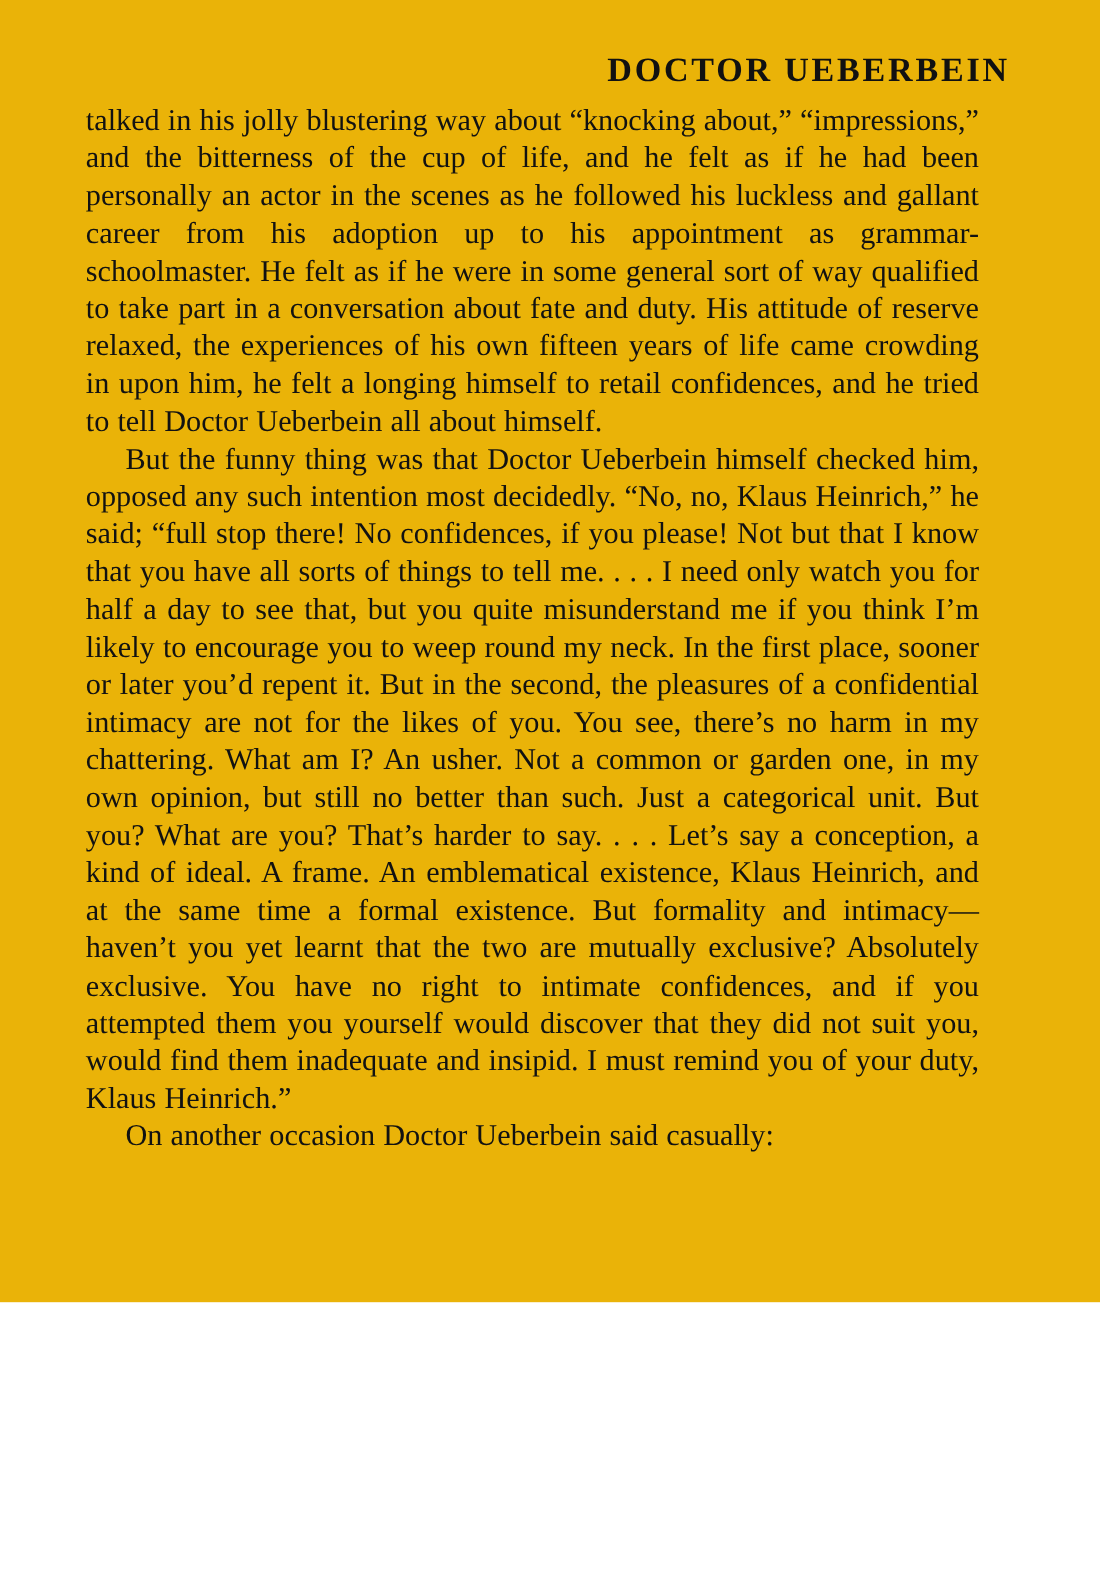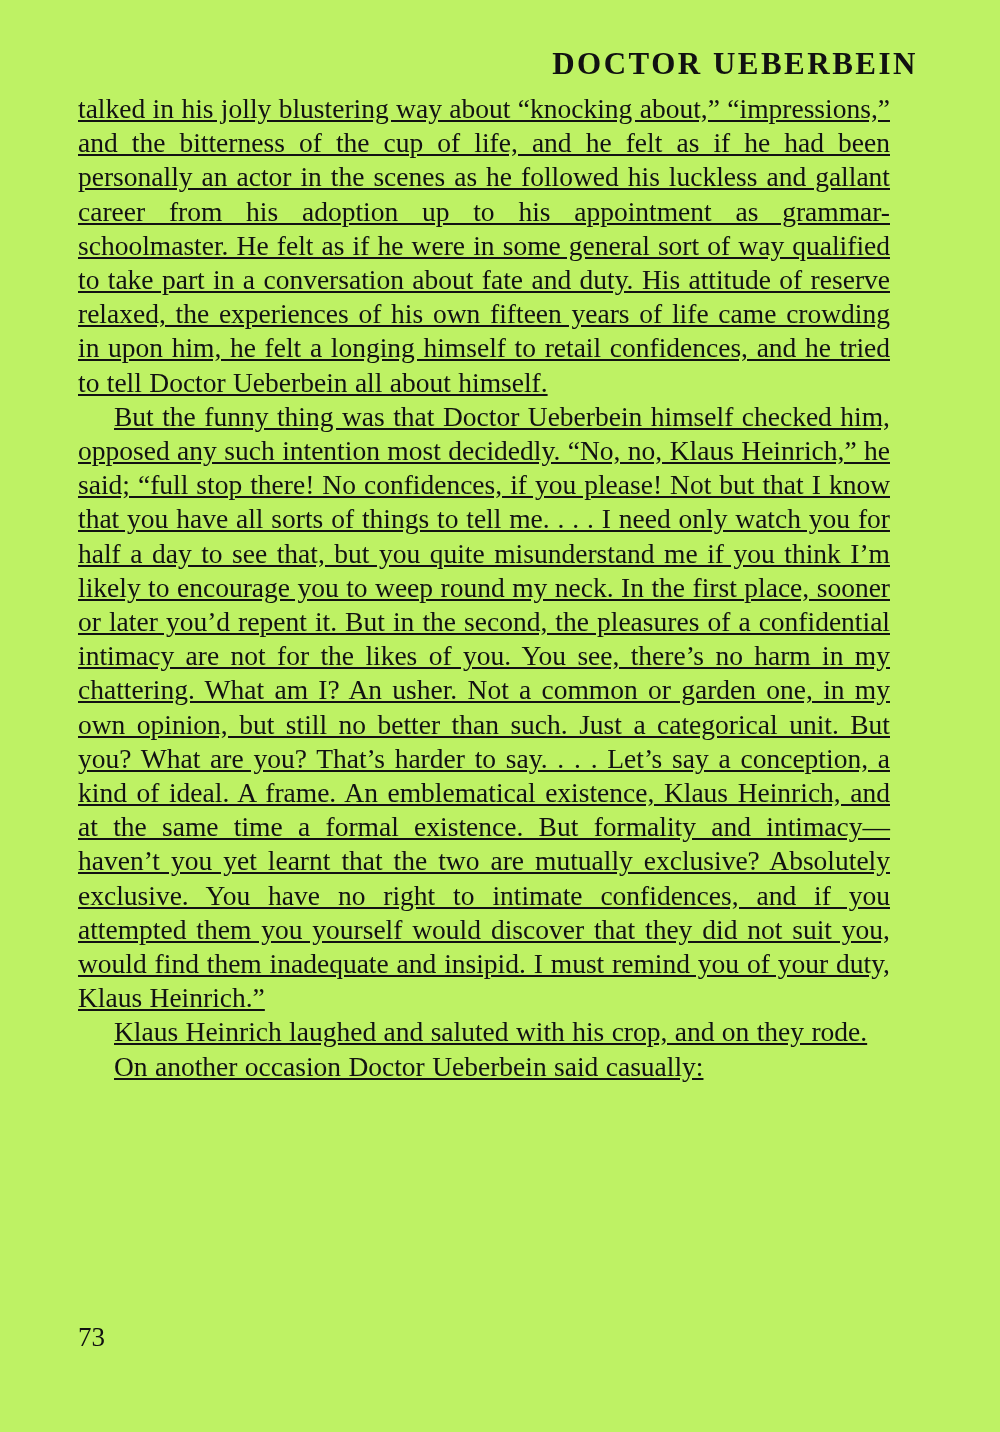--- a/index.html
+++ b/index.html
@@ -3,22 +3,22 @@
 <meta charset="utf-8">
 <style>
   html, body {
     margin: 0;
     padding: 0;
     background: #ffffff;
   }
   .page {
     position: relative;
     width: 1000px;
-    height: 1432px;
-    background: #bef264;
+    height: 1184px;
+    background: #eab308;
     font-family: "Liberation Serif", serif;
     color: #1a1a1a;
     overflow: hidden;
   }
   .running-head {
     position: absolute;
     top: 46px;
     right: 82px;
     font-size: 31px;
     letter-spacing: 2.5px;
@@ -28,21 +28,20 @@
   }
   .body-text {
     position: absolute;
     top: 92px;
     left: 78px;
     width: 812px;
     font-size: 27.5px;
     line-height: 34.2px;
     text-align: justify;
     color: #121212;
-    text-decoration: underline;
   }
   .body-text p {
     margin: 0;
     text-indent: 0;
     word-spacing: 0.5px;
   }
   .body-text p.indent {
     text-indent: 36px;
   }
   .folio {
@@ -57,19 +56,18 @@
 </head>
 <body>
 
 <div class="page">
 
   <div class="running-head">DOCTOR UEBERBEIN</div>
 
   <div class="body-text">
     <p>talked in his jolly blustering way about “knocking about,” “impressions,” and the bitterness of the cup of life, and he felt as if he had been personally an actor in the scenes as he followed his luckless and gallant career from his adoption up to his appointment as grammar-schoolmaster.  He felt as if he were in some general sort of way qualified to take part in a conversation about fate and duty.  His attitude of reserve relaxed, the experiences of his own fifteen years of life came crowding in upon him, he felt a longing himself to retail confidences, and he tried to tell Doctor Ueberbein all about himself.</p>
     <p class="indent">But the funny thing was that Doctor Ueberbein himself checked him, opposed any such intention most decidedly. “No, no, Klaus Heinrich,” he said; “full stop there!  No confidences, if you please!  Not but that I know that you have all sorts of things to tell me. . . . I need only watch you for half a day to see that, but you quite misunderstand me if you think I’m likely to encourage you to weep round my neck.  In the first place, sooner or later you’d repent it. But in the second, the pleasures of a confidential intimacy are not for the likes of you.  You see, there’s no harm in my chattering.  What am I?  An usher.  Not a common or garden one, in my own opinion, but still no better than such. Just a categorical unit.  But you?  What are you?  That’s harder to say. . . . Let’s say a conception, a kind of ideal. A frame.  An emblematical existence, Klaus Heinrich, and at the same time a formal existence.  But formality and intimacy—haven’t you yet learnt that the two are mutually exclusive?  Absolutely exclusive.  You have no right to intimate confidences, and if you attempted them you yourself would discover that they did not suit you, would find them inadequate and insipid.  I must remind you of your duty, Klaus Heinrich.”</p>
-    <p class="indent">Klaus Heinrich laughed and saluted with his crop, and on they rode.</p>
     <p class="indent">On another occasion Doctor Ueberbein said casually:</p>
   </div>
 
   <div class="folio">73</div>
 
 </div>
 
 </body></html>

